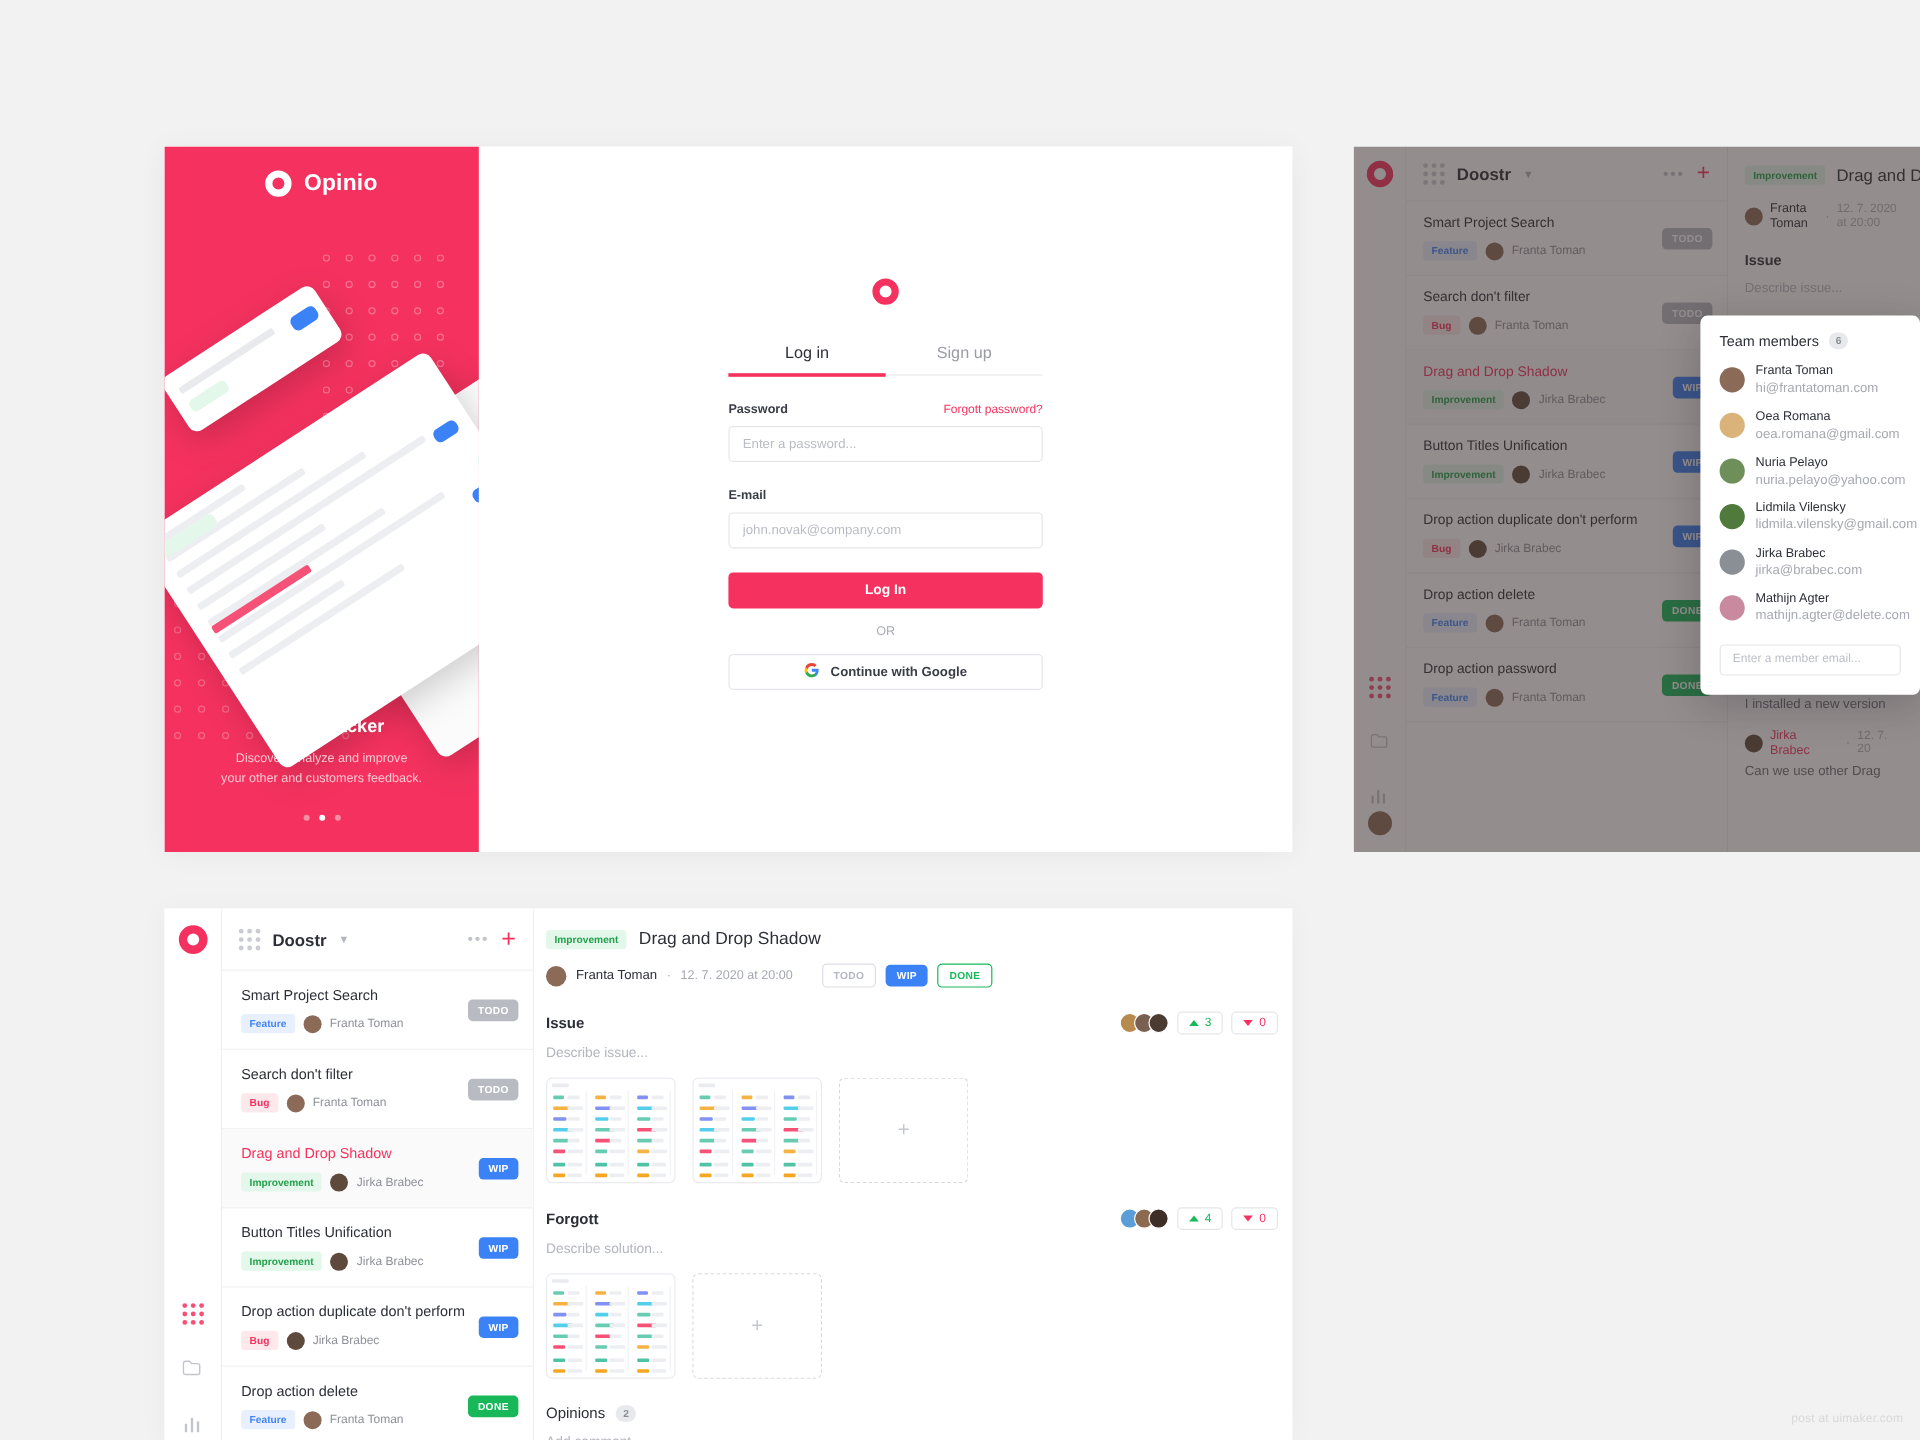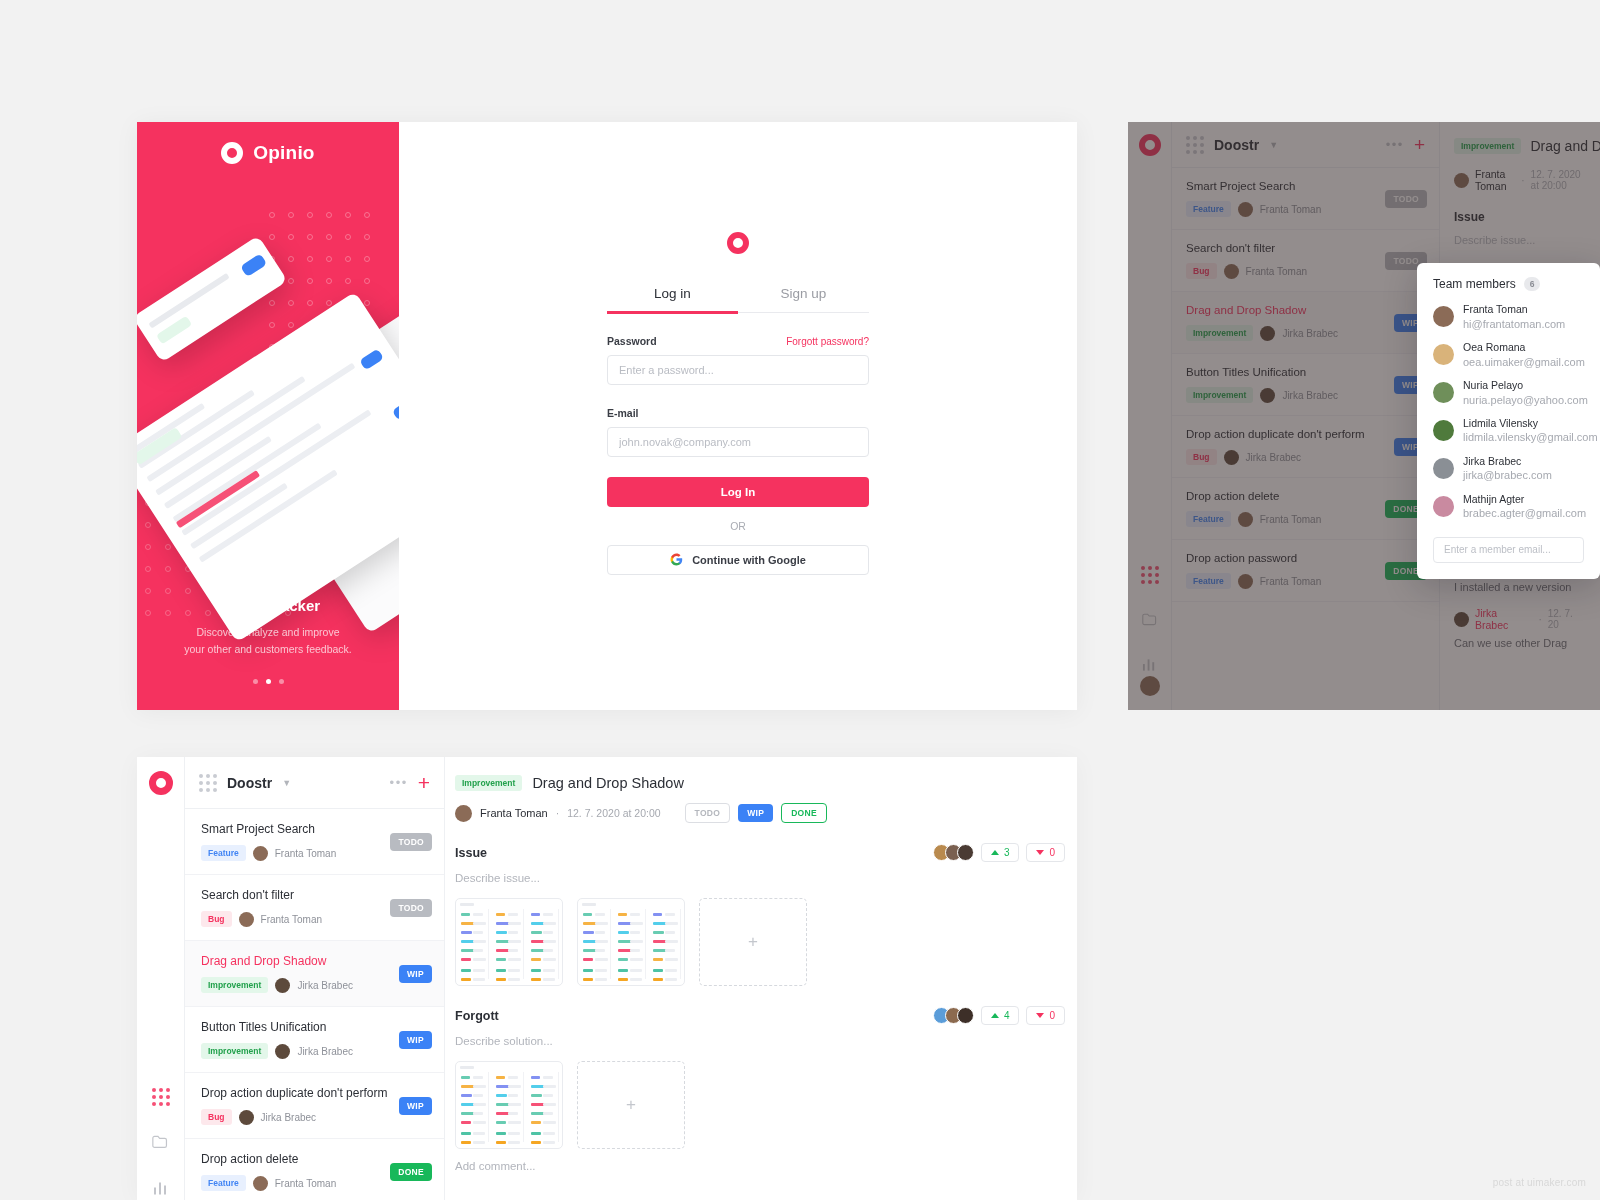--- a/index.html
+++ b/index.html
@@ -663,21 +663,21 @@
           <span class="mav" style="background: rgb(139, 107, 87);"></span>
           <div>
             <div class="mname">Franta Toman</div>
             <div class="mmail">hi@frantatoman.com</div>
           </div>
         </div>
         <div class="member">
           <span class="mav" style="background: rgb(217, 179, 122);"></span>
           <div>
             <div class="mname">Oea Romana</div>
-            <div class="mmail">oea.uimaker@gmail.com</div>
+            <div class="mmail">oea.romana@gmail.com</div>
           </div>
         </div>
         <div class="member">
           <span class="mav" style="background: rgb(111, 143, 90);"></span>
           <div>
             <div class="mname">Nuria Pelayo</div>
             <div class="mmail">nuria.pelayo@yahoo.com</div>
           </div>
         </div>
         <div class="member">
@@ -691,21 +691,21 @@
           <span class="mav" style="background: rgb(138, 143, 149);"></span>
           <div>
             <div class="mname">Jirka Brabec</div>
             <div class="mmail">jirka@brabec.com</div>
           </div>
         </div>
         <div class="member">
           <span class="mav" style="background: rgb(201, 138, 160);"></span>
           <div>
             <div class="mname">Mathijn Agter</div>
-            <div class="mmail">brabec.agter@gmail.com</div>
+            <div class="mmail">mathijn.agter@delete.com</div>
           </div>
         </div>
       </div>
     <input class="member-input" type="text" placeholder="Enter a member email..." style="">
   </div>
 
   <div class="light-card">
 
     <div class="lc-rail">
       <div class="logo">
@@ -1034,18 +1034,22 @@
             <div class="tl" style="left: 40px; top: 79px; width: 10px; background: rgb(245, 166, 35);"></div>
             <div class="tl" style="left: 52px; top: 79px; width: 12px; background: rgb(236, 238, 242);"></div>
             <div class="tl" style="left: 75px; top: 70px; width: 10px; background: rgb(78, 195, 165);"></div>
             <div class="tl" style="left: 87px; top: 70px; width: 12px; background: rgb(236, 238, 242);"></div>
             <div class="tl" style="left: 75px; top: 79px; width: 10px; background: rgb(245, 166, 35);"></div>
             <div class="tl" style="left: 87px; top: 79px; width: 12px; background: rgb(236, 238, 242);"></div>
           </div>
         <div class="thumb-add">+</div>
       </div>
 
+      <div class="opinions-row">
+        <span class="t">Opinions</span>
+        <span class="count-badge">2</span>
+      </div>
       <div class="add-comment">Add comment...</div>
     </div>
   </div>
 
   <div class="watermark">post at uimaker.com</div>
 </div>
 
 </body></html>

